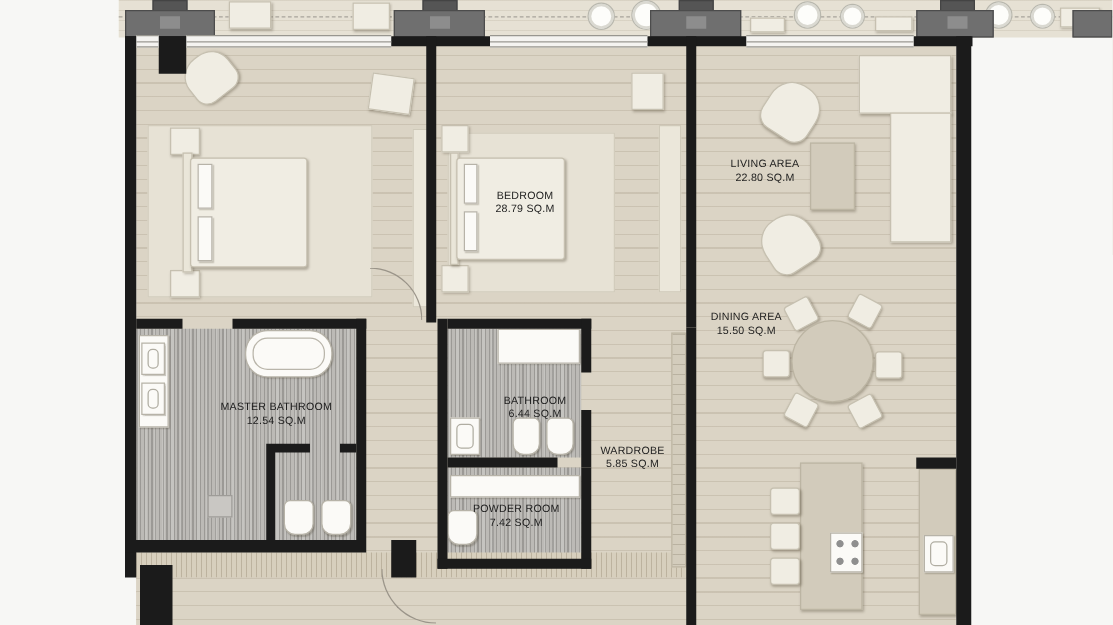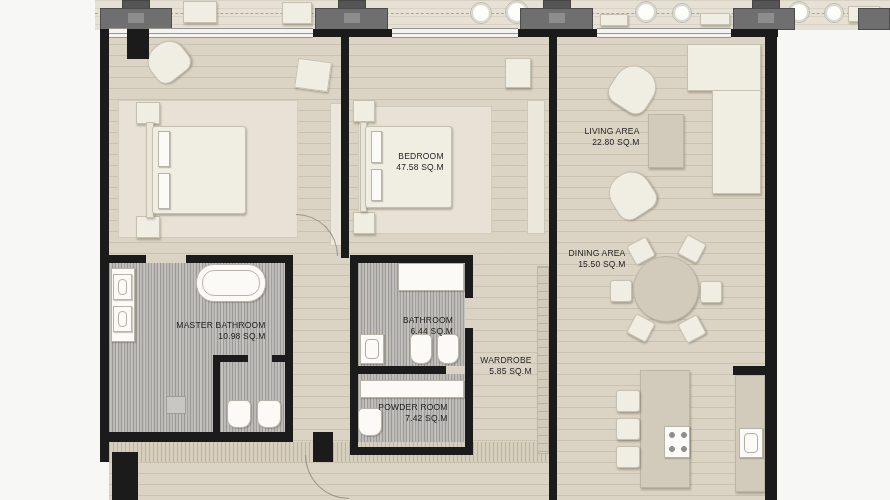--- a/index.html
+++ b/index.html
@@ -45,21 +45,21 @@
      radial-gradient(circle at 19px 8px, #8f8f8f 2.6px, transparent 3.2px),
      radial-gradient(circle at 7px 22px, #8f8f8f 2.6px, transparent 3.2px),
      radial-gradient(circle at 19px 22px, #8f8f8f 2.6px, transparent 3.2px);}
   .arc{border:0;border-left:1px solid #9a9489;border-bottom:1px solid #9a9489;
        border-bottom-left-radius:100%;background:transparent;box-sizing:border-box;}
   .arc2{border:0;border-right:1px solid #9a9489;border-top:1px solid #9a9489;
        border-top-right-radius:100%;background:transparent;box-sizing:border-box;}
   .shelf{background:#d3ccbc;border:1px solid #bdb5a2;box-sizing:border-box;
     background-image:repeating-linear-gradient(to bottom, rgba(110,100,80,.25) 0 1px, transparent 1px 8px);}
   .closet{background:#ebe7da;border:1px solid #cfc9b9;box-sizing:border-box;}
-  .label{position:absolute;transform:translate(-50%,-50%);text-align:right;
+  .label{position:absolute;transform:translate(-50%,-50%);text-align:center;
          font-size:8.5px;line-height:1.3;color:#1d1d1d;letter-spacing:.2px;white-space:nowrap;}
 </style>
 </head>
 <body>
 
 <div id="canvas">
 
   <div class="abs balcony" style="left:95px;top:0;width:795px;height:30px"></div>
   <div class="abs dashline" style="left:95px;top:13px;width:795px;height:0"></div>
   <div class="abs furn" style="left:183px;top:1px;width:34px;height:22px"></div>
@@ -186,33 +186,33 @@
   <div class="abs window" style="left:109px;top:28px;width:18px;height:10px"></div>
   <div class="abs window" style="left:149px;top:28px;width:164px;height:10px"></div>
   <div class="abs window" style="left:392px;top:28px;width:126px;height:10px"></div>
   <div class="abs window" style="left:597px;top:28px;width:134px;height:10px"></div>
 
   <div class="abs arc" style="left:305px;top:455px;width:44px;height:44px"></div>
   <div class="abs arc2" style="left:296px;top:214px;width:42px;height:42px"></div>
 
   <div class="label" style="left:420px;top:162px">
     <div>BEDROOM</div>
-    <div>47.58 SQ.M</div>
+    <div>28.79 SQ.M</div>
   </div>
   <div class="label" style="left:612px;top:137px">
     <div>LIVING AREA</div>
     <div>22.80 SQ.M</div>
   </div>
   <div class="label" style="left:597px;top:259px">
     <div>DINING AREA</div>
     <div>15.50 SQ.M</div>
   </div>
   <div class="label" style="left:221px;top:331px">
     <div>MASTER BATHROOM</div>
-    <div>10.98 SQ.M</div>
+    <div>12.54 SQ.M</div>
   </div>
   <div class="label" style="left:428px;top:326px">
     <div>BATHROOM</div>
     <div>6.44 SQ.M</div>
   </div>
   <div class="label" style="left:506px;top:366px">
     <div>WARDROBE</div>
     <div>5.85 SQ.M</div>
   </div>
   <div class="label" style="left:413px;top:413px">

